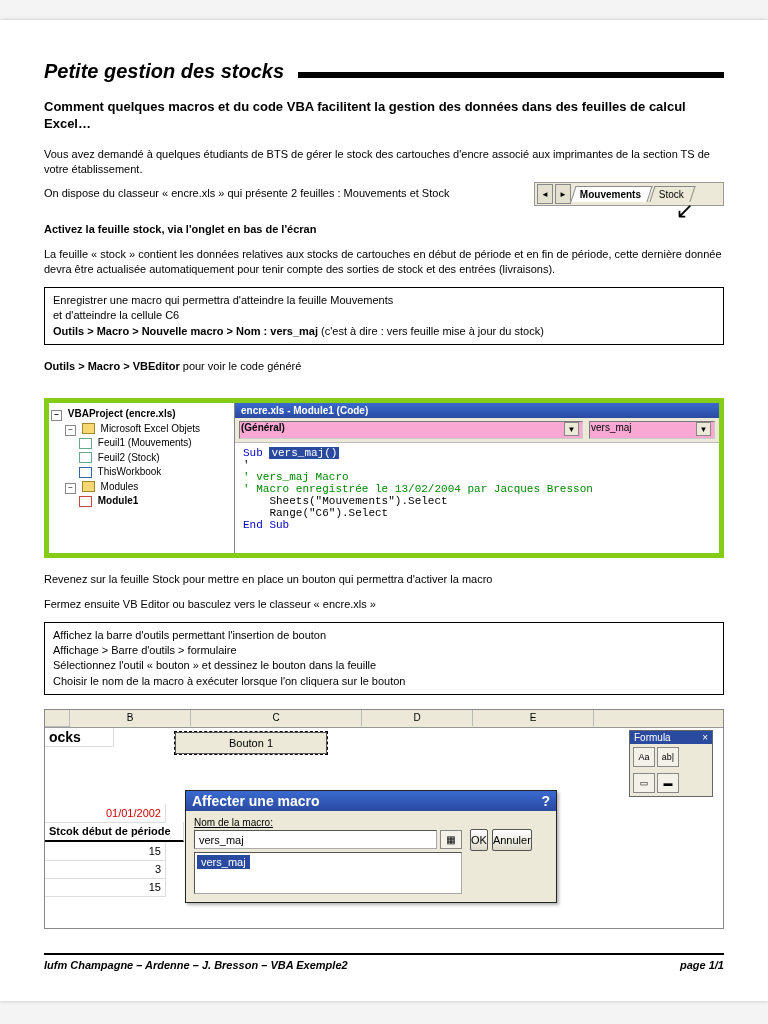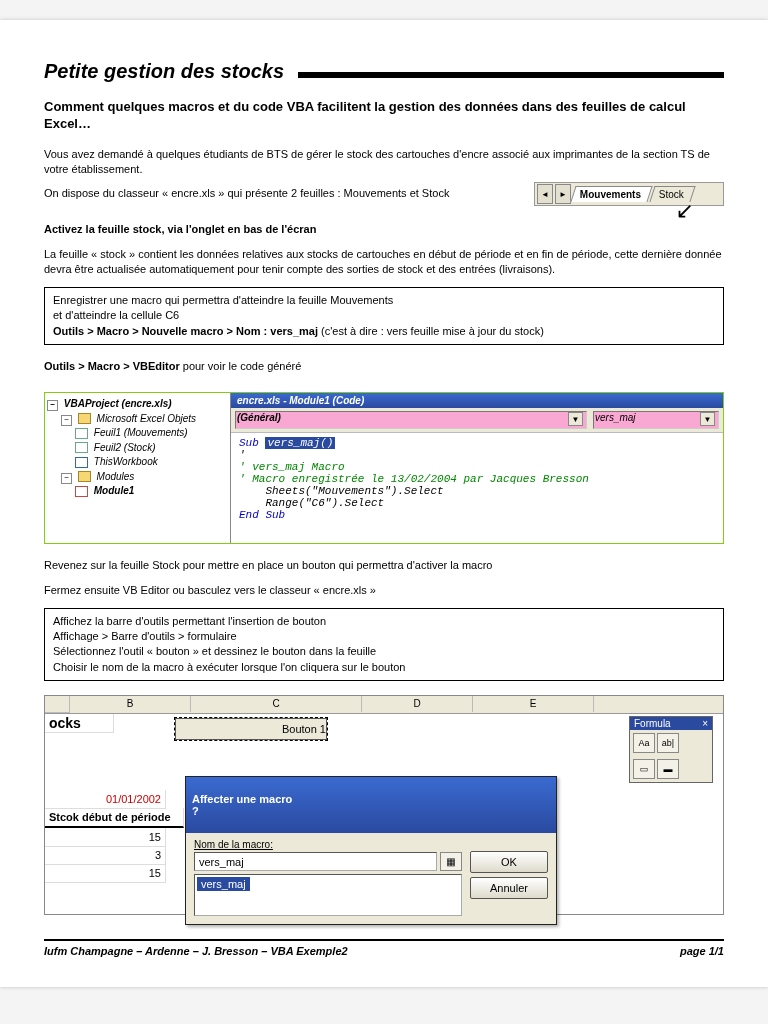--- a/index.html
+++ b/index.html
@@ -55,22 +55,22 @@
   .tab {
     padding:2px 8px 2px 6px; background:#fff; margin-left:2px;
     transform: skewX(-18deg); border:1px solid #888; border-bottom:none;
   }
   .tab span { display:inline-block; transform: skewX(18deg); }
   .tab.inactive { background:#ece9d8; }
   .arrow-anno { text-align:right; font-size:22px; line-height:10px; padding-right:30px; }
 
   
   .vb-editor {
-    display:flex; border:1px solid #84cc16; margin:18px 0 14px 0;
-    height:150px; overflow:hidden; font-size:10px;font-style:italic;
+    display:flex; border:5px solid #84cc16; margin:24px 0 14px 0;
+    height:150px; overflow:hidden; font-size:10px;
   }
   .vb-tree {
     width:185px; background:#fff; border-right:1px solid #888;
   }
   .tree-body { padding:4px 2px; line-height:1.45; }
   .tree-row { white-space:nowrap; }
   .tree-row.bold { font-weight:bold; }
   .tree-ind1 { padding-left:14px; }
   .tree-ind2 { padding-left:28px; }
   .tree-ic { display:inline-block; width:11px; height:9px; margin-right:3px; vertical-align:middle; }
@@ -116,49 +116,49 @@
   .excel-cells { flex:1; position:relative; height:200px; }
   .cell { position:absolute; border-right:1px solid #ddd; border-bottom:1px solid #ddd;
     height:18px; line-height:18px; padding:0 4px; font-size:11px; }
   .hdrline { border-bottom:2px solid #000; font-weight:bold; }
   .date-red { color:#c00; text-align:right; }
   .valnum { text-align:right; }
   .btn1 {
     position:absolute; left:130px; top:4px; width:150px; height:20px;
     background:#ece9d8; border:1px solid #555; text-align:center; line-height:20px;
   }
-  .sel-dots { outline:1px dashed #000;text-align:right; }
+  .sel-dots { outline:1px dashed #000; }
   .form-toolbar {
     position:absolute; right:10px; top:2px; width:82px;
     background:#ece9d8; border:1px solid #666;
   }
   .form-tb-title { background:#2a4aa0; color:#fff; font-size:10px; padding:1px 4px; display:flex; justify-content:space-between; }
   .form-tb-row { display:flex; gap:2px; padding:3px; }
   .tb-btn { width:20px; height:18px; border:1px solid #888; background:#f4f2e8;
     font-size:9px; display:flex; align-items:center; justify-content:center; }
 
   .macro-dlg {
     position:absolute; left:140px; top:62px; width:370px;
     background:#ece9d8; border:1px solid #222;
     box-shadow:2px 2px 3px rgba(0,0,0,.3);
   }
   .dlg-title { background:linear-gradient(#3a6ad0,#2a4aa0); color:#fff;
-    font-size:11px; font-weight:bold; padding:16px 6px; display:flex; justify-content:space-between;flex-direction:column; }
+    font-size:14px; font-weight:bold; padding:2px 6px; display:flex; justify-content:space-between; }
   .dlg-body { display:flex; padding:6px 8px 8px 8px; gap:8px; }
   .dlg-left { flex:1; }
   .dlg-label { font-size:10px; text-decoration:underline; margin-bottom:2px; }
   .dlg-input { display:flex; }
   .dlg-input input {
     flex:1; border:1px inset #aaa; height:17px; font-size:11px; padding:0 4px; background:#fff;
   }
   .dlg-ic { width:20px; height:17px; border:1px solid #888; background:#f4f2e8; margin-left:3px;
     display:flex; align-items:center; justify-content:center; font-size:10px; }
   .dlg-list { margin-top:3px; background:#fff; border:1px inset #aaa; height:40px; }
   .dlg-list-item { background:#2a4aa0; color:#fff; padding:1px 4px; font-size:11px; width:fit-content; margin:2px; }
-  .dlg-right { width:78px; display:flex; flex-direction:column; gap:4px; padding-top:12px; }
+  .dlg-right { width:78px; display:flex; flex-direction:row; gap:4px; padding-top:12px; }
   .win-btn { border:1px solid #555; background:linear-gradient(#fff,#dedacb);
     height:20px; font-size:11px; text-align:center; line-height:20px; border-radius:2px; }
 
   .footer {
     border-top:2px solid #000; margin-top:24px; padding-top:4px;
     font-style:italic; font-weight:bold; display:flex; justify-content:space-between;
   }
 </style>
 </head>
 <body>

